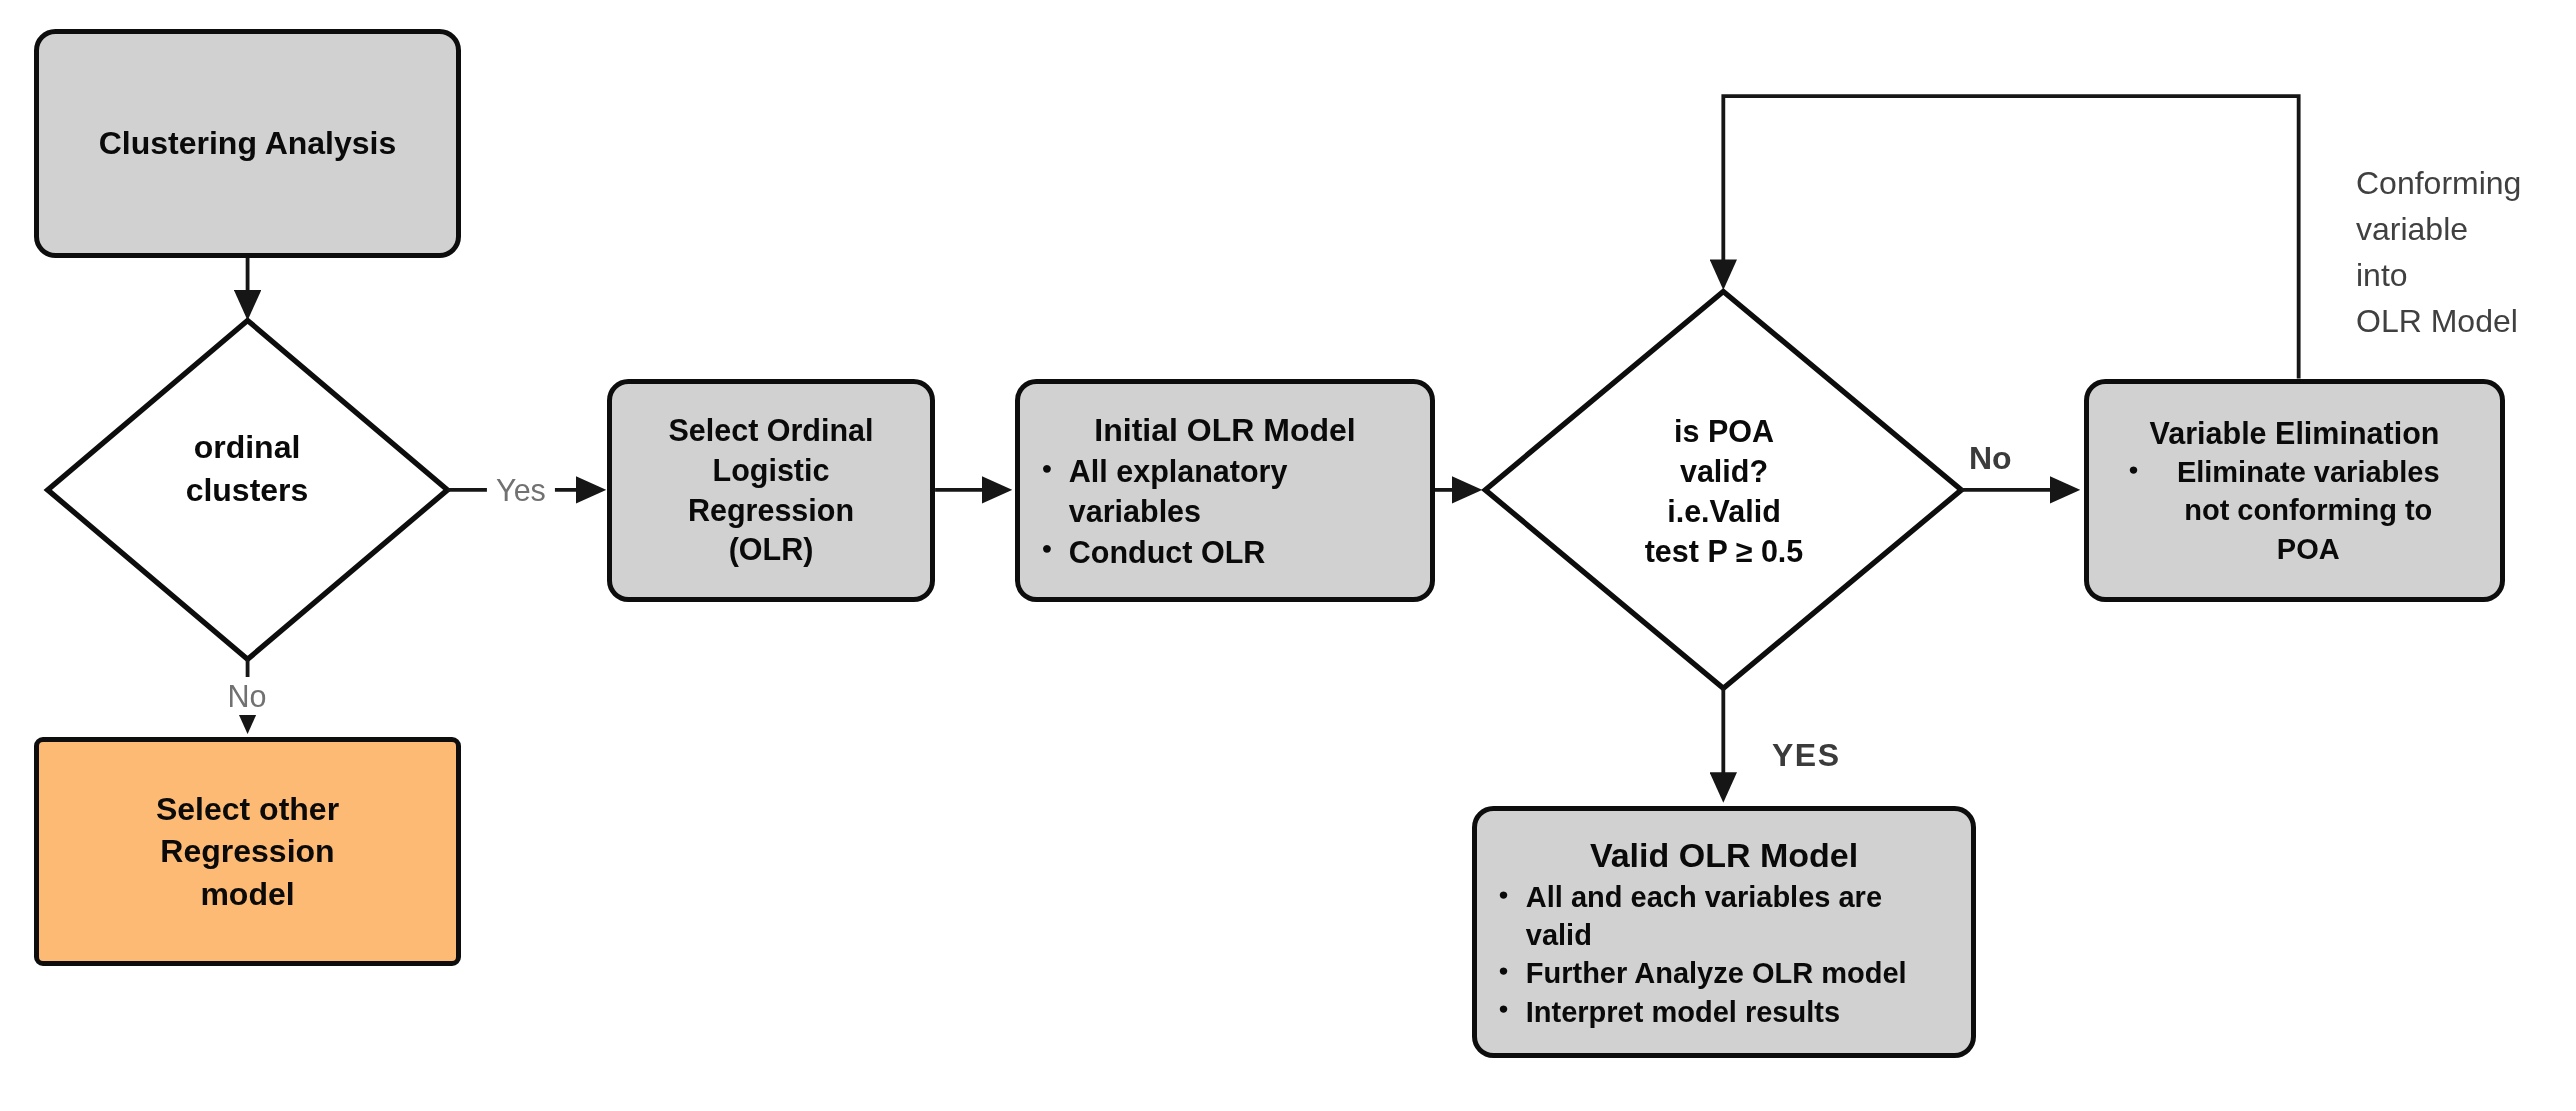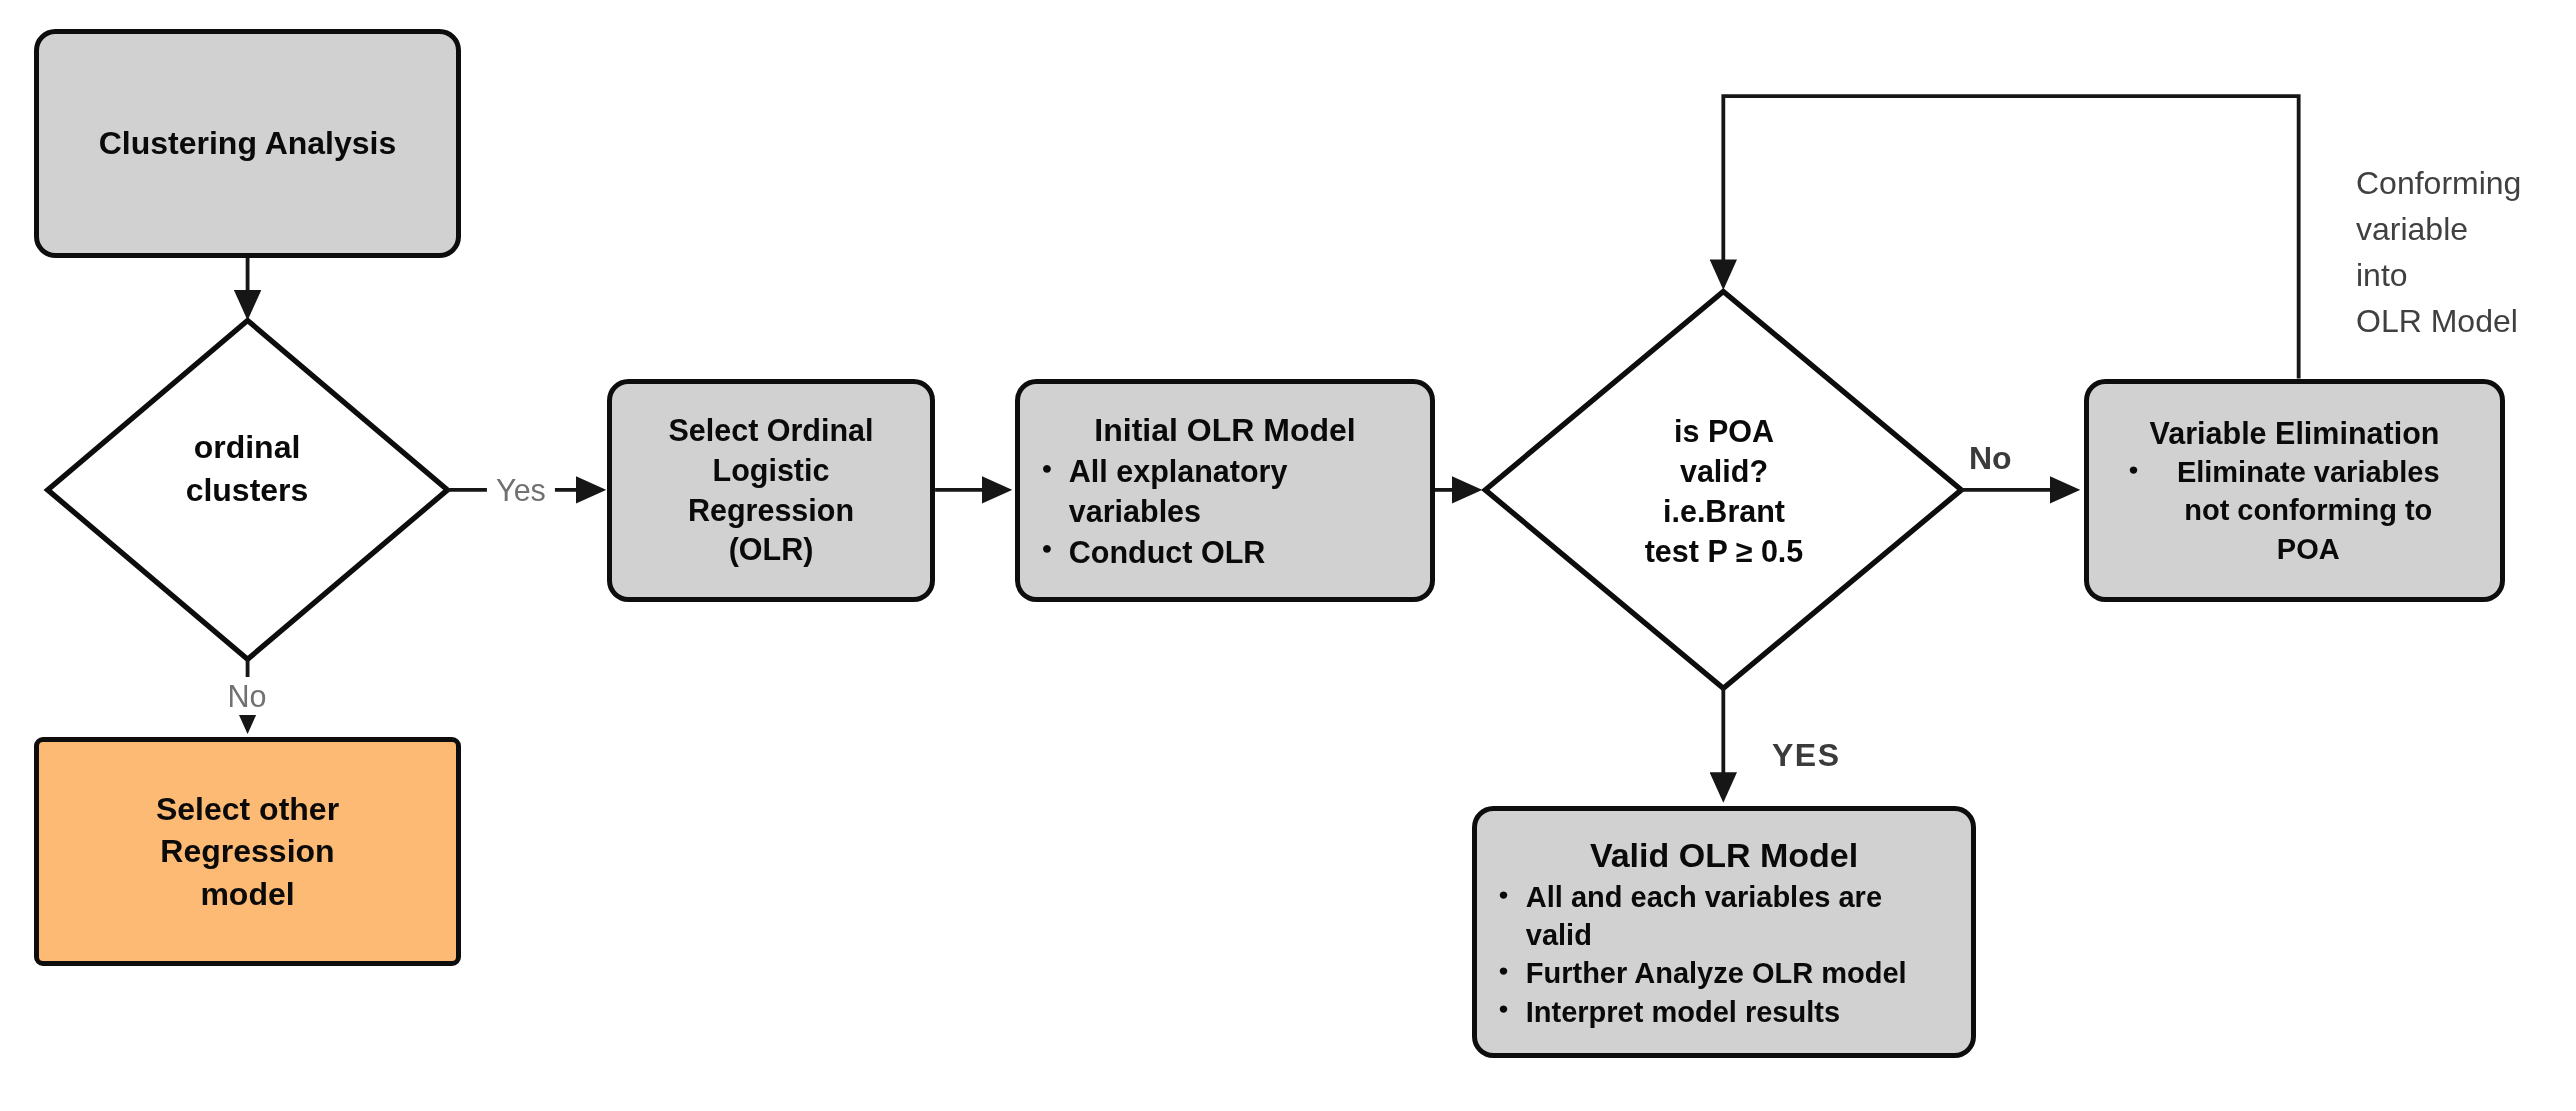--- a/index.html
+++ b/index.html
@@ -143,21 +143,21 @@
       <div class="bullet">
         <span class="dot">●</span>
         <span class="btext">Conduct OLR</span>
       </div>
     </div>
   </div>
 
   <div class="dtext t-d2">
     <div>is POA</div>
     <div>valid?</div>
-    <div>i.e.Brant</div>
+    <div>i.e.Valid</div>
     <div>test P ≥ 0.5</div>
   </div>
 
   <div class="node n-ve">
     <div class="title">Variable Elimination</div>
     <div class="bullets">
       <div class="bullet">
         <span class="dot">●</span>
         <span class="btext">Eliminate variables not conforming to POA</span>
       </div>

